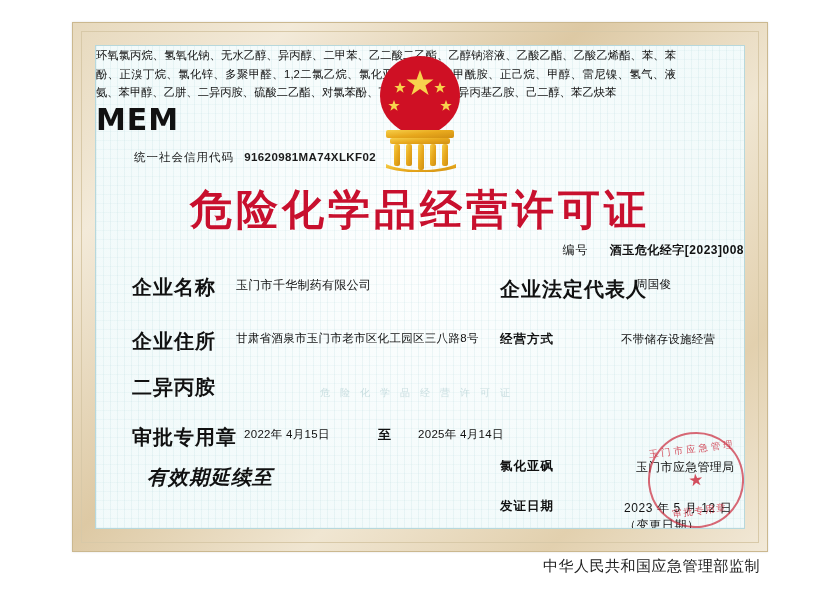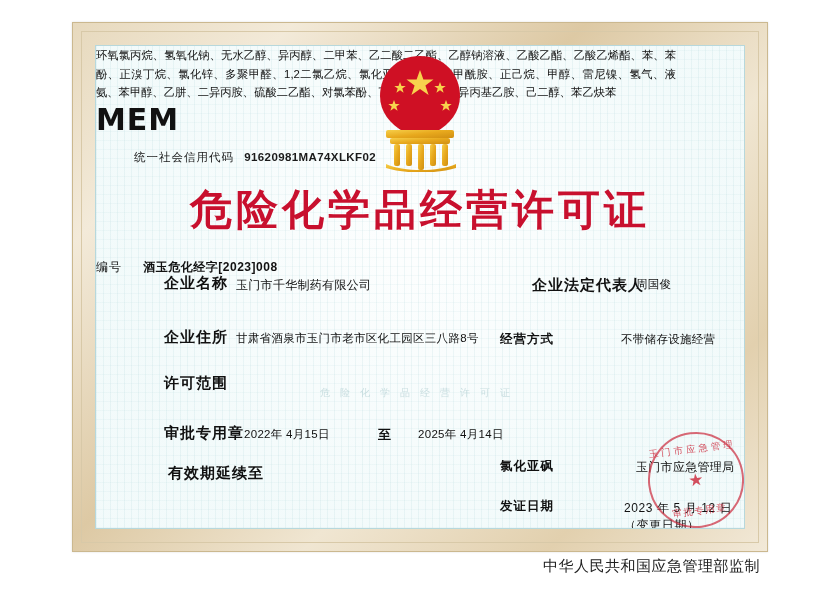--- a/index.html
+++ b/index.html
@@ -106,43 +106,42 @@
     font-weight: bold;
     font-size: 42px;
     letter-spacing: 4px;
     color: #c8102e;
     text-shadow: 0 1px 0 rgba(255,255,255,0.6);
   }
 
   
   .serial-row {
     position: absolute;
-    top: 213px;
+    top: 196px;
     left: 0;
     width: 100%;
-    text-align: left;
+    text-align: right;
     font-size: 12px;
     color: #111;
   }
   .serial-label { letter-spacing: 1px; }
   .serial-value {
     margin-left: 18px;
     font-weight: bold;
     letter-spacing: 0.5px;
   }
 
   
   .field-label {
     position: absolute;
-    font-size: 15px;
+    font-size: 20px;
     font-weight: bold;
     color: #111;
     letter-spacing: 1px;
     font-family: "DejaVu Sans", sans-serif;
-    margin-left: 32px;
   }
   .field-value {
     position: absolute;
     font-size: 11.5px;
     color: #111;
     letter-spacing: 0.3px;
   }
   .field-sublabel {
     position: absolute;
     font-size: 12.5px;
@@ -175,21 +174,21 @@
     color: #111;
   }
 
   
   .lbl-valid { left: 36px; top: 378px; }
   .val-valid-from { left: 148px; top: 381px; }
   .val-valid-to-label { left: 282px; top: 380px; font-weight: bold; font-size: 13px; }
   .val-valid-to { left: 322px; top: 381px; }
 
   
-  .lbl-extend { left: 40px; top: 418px; }
+  .lbl-extend { left: 51px; top: 418px; font-style: italic; }
   .val-extend {
     left: 36px;
     top: 436px;
     font-size: 30px;
     font-weight: bold;
     letter-spacing: 1px;
     font-family: "DejaVu Sans", sans-serif;
     color: #111;
   }
 
@@ -323,21 +322,21 @@
         <div class="field-label lbl-company">企业名称</div>
         <div class="field-value val-company">玉门市千华制药有限公司</div>
         <div class="field-label lbl-legal">企业法定代表人</div>
         <div class="field-value val-legal">周国俊</div>
 
         <div class="field-label lbl-address">企业住所</div>
         <div class="field-value val-address">甘肃省酒泉市玉门市老市区化工园区三八路8号</div>
         <div class="field-sublabel lbl-mode">经营方式</div>
         <div class="field-value val-mode">不带储存设施经营</div>
 
-        <div class="field-label lbl-scope">许可范围</div>
+        <div class="field-label lbl-scope">二异丙胺</div>
         <div class="val-scope">环氧氯丙烷、氢氧化钠、无水乙醇、异丙醇、二甲苯、乙二酸二乙酯、乙醇钠溶液、乙酸乙酯、乙酸乙烯酯、苯、苯酚、正溴丁烷、氯化锌、多聚甲醛、1,2二氯乙烷、氯化亚砜、二甲基甲酰胺、正己烷、甲醇、雷尼镍、氢气、液氨、苯甲醇、乙肼、二异丙胺、硫酸二乙酯、对氯苯酚、丁二醇、N,N-二异丙基乙胺、己二醇、苯乙炔苯</div>
 
         <div class="field-label lbl-valid">审批专用章</div>
         <div class="field-value val-valid-from">2022年  4月15日</div>
         <div class="field-value val-valid-to-label">至</div>
         <div class="field-value val-valid-to">2025年   4月14日</div>
 
         <div class="field-label lbl-extend">有效期延续至</div>
         <div class="val-extend">MEM</div>
 

